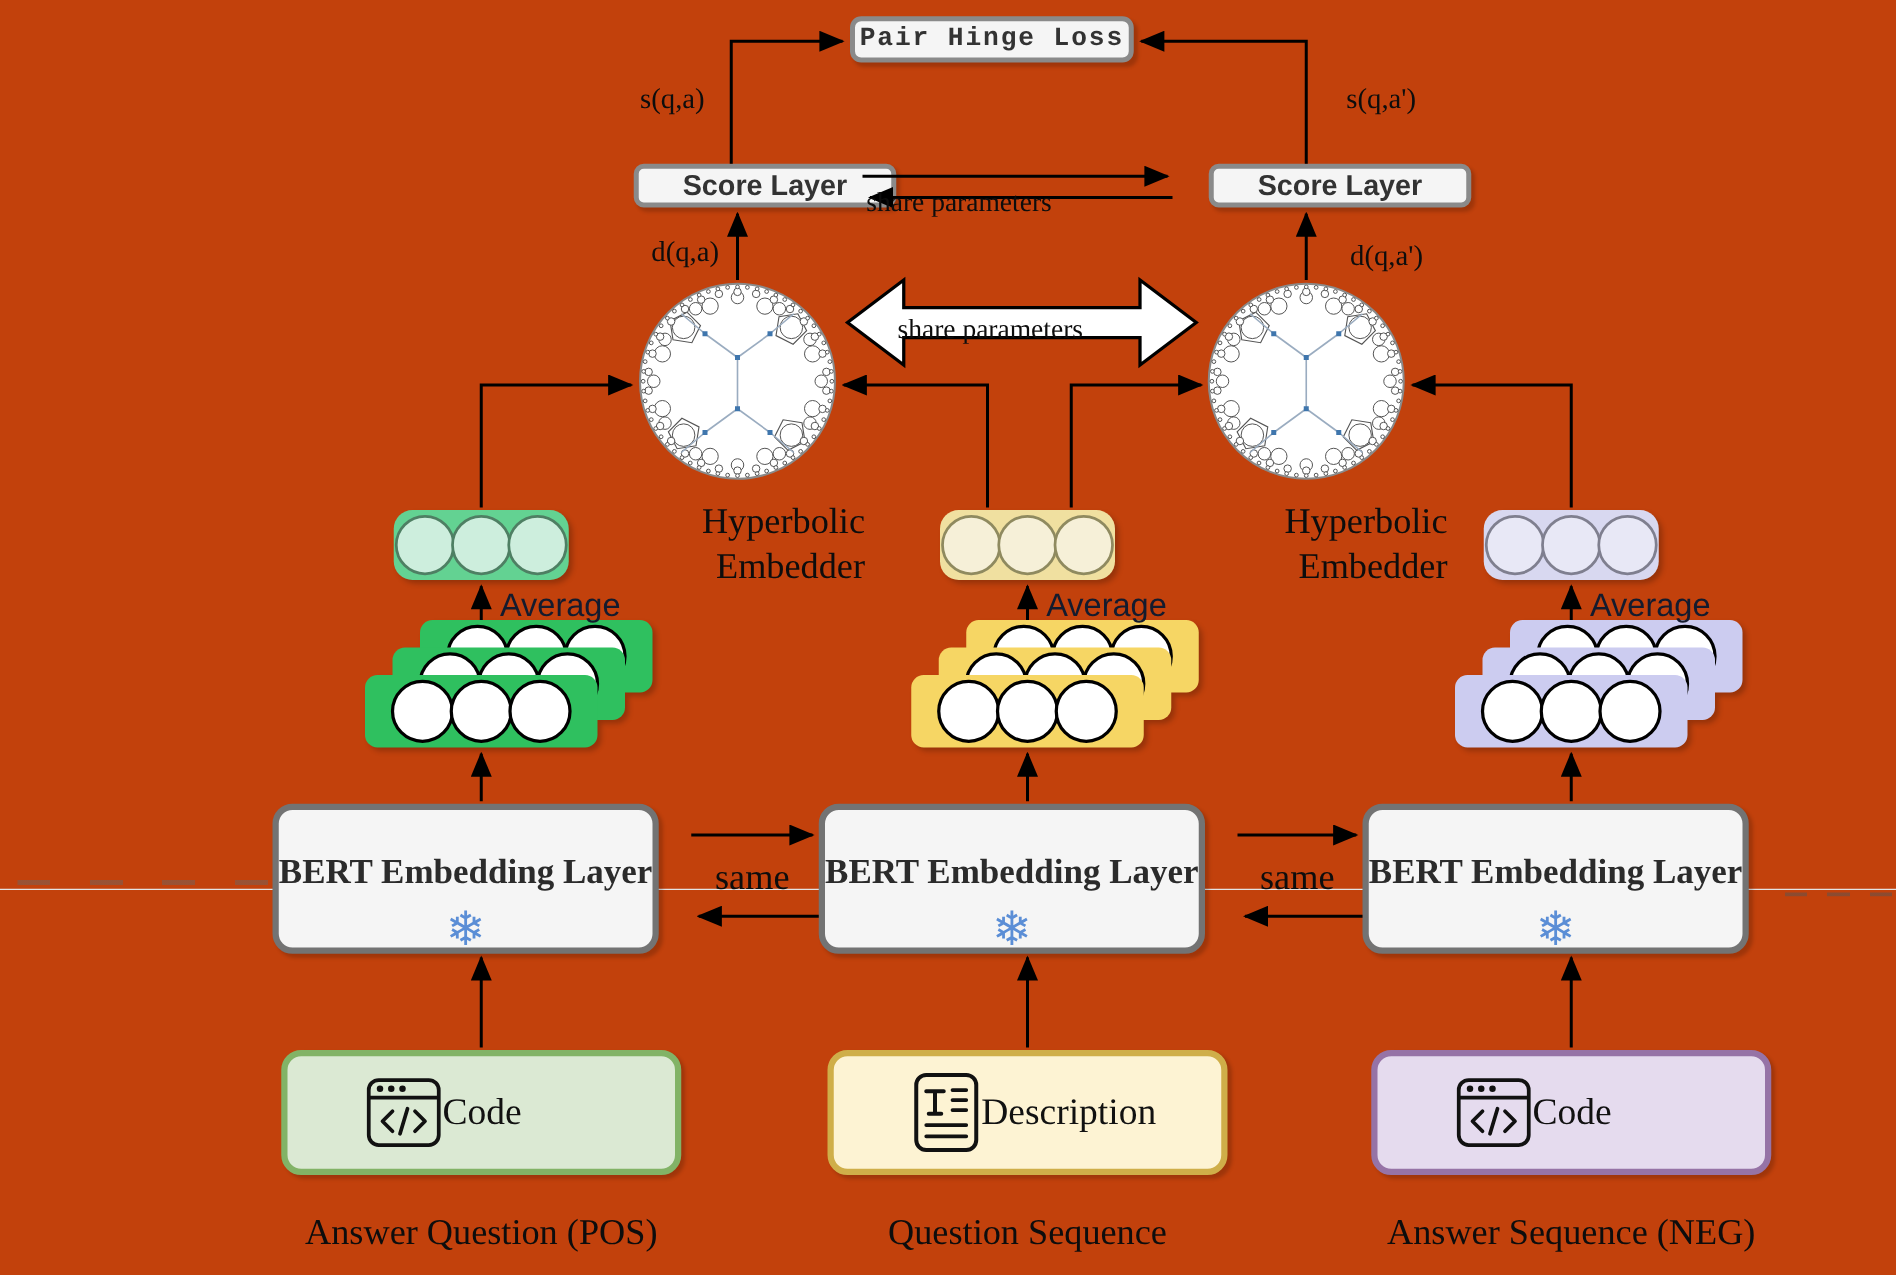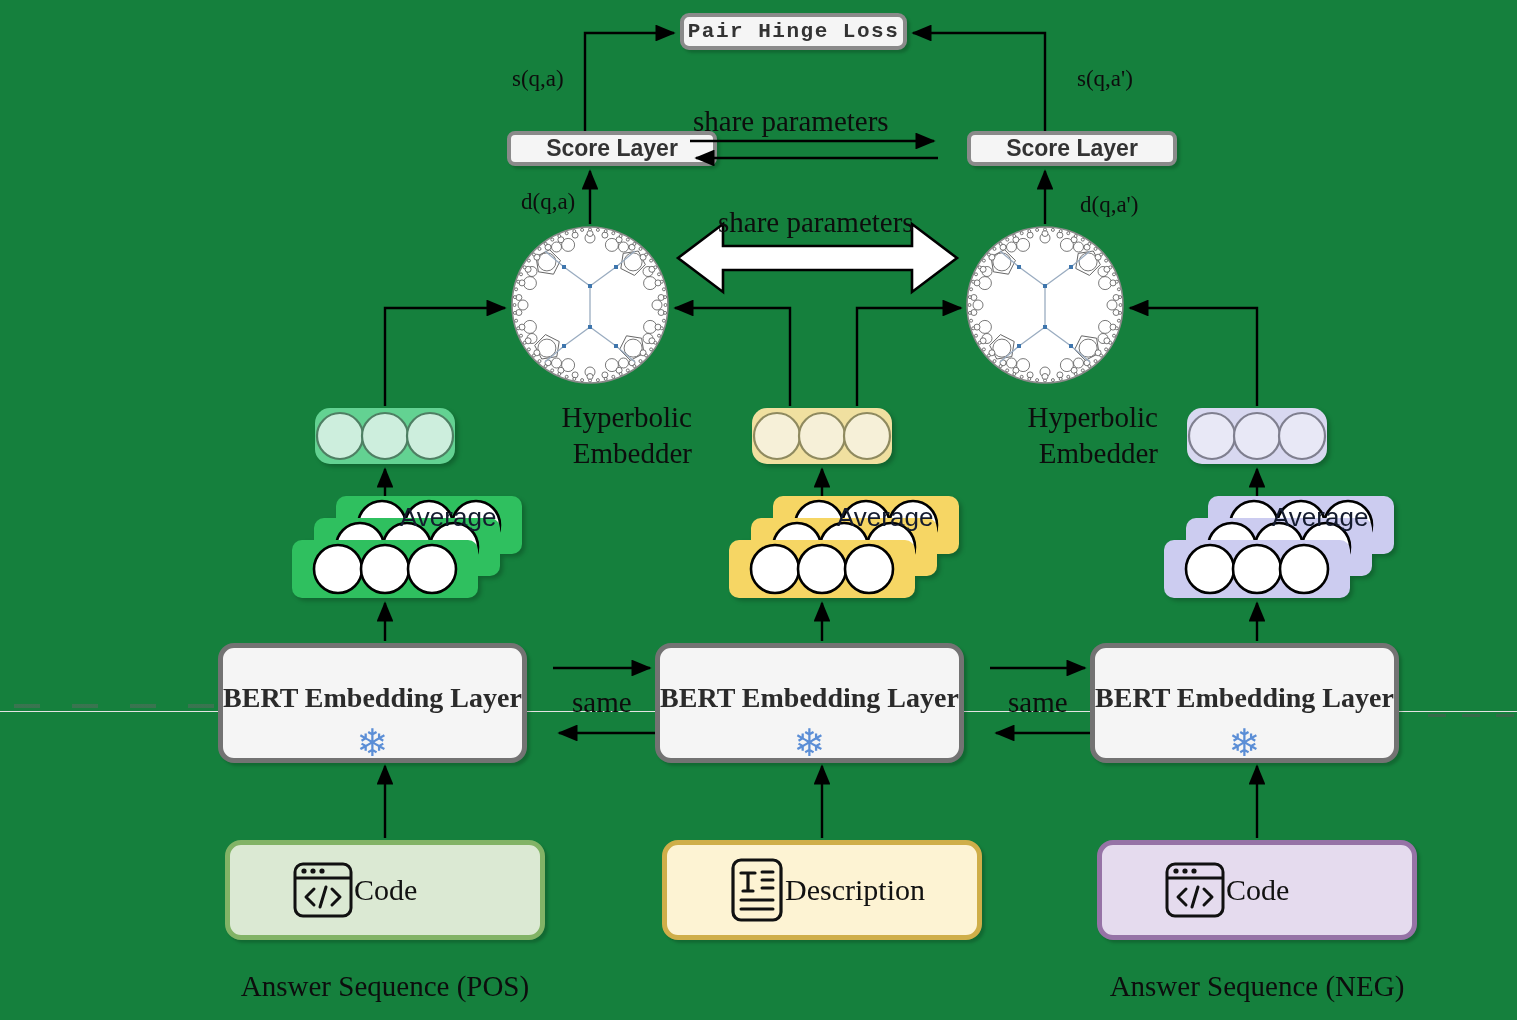--- a/index.html
+++ b/index.html
@@ -1,16 +1,16 @@
 <!DOCTYPE html>
 <html style="--box-bg: #f5f5f5; --box-border: #8a8a8a; --snowflake: #5b8ed6; --arrow: #000000; --green-stack: #2fc05f; --green-pill: #63d292; --green-pill-circle: #cdeedd; --green-pill-stroke: #4e7f63; --green-input-bg: #dbe9d3; --green-input-border: #82b366; --yellow-stack: #f6d664; --yellow-pill: #f0e0a0; --yellow-pill-circle: #f6f0d8; --yellow-pill-stroke: #8f8a5f; --yellow-input-bg: #fdf3d3; --yellow-input-border: #cfae49; --purple-stack: #ccccf0; --purple-pill: #d8d8f0; --purple-pill-circle: #e8e8f6; --purple-pill-stroke: #7f7f8f; --purple-input-bg: #e5dbee; --purple-input-border: #9673a6;"><head>
 <meta charset="utf-8">
 <style>
   html,body{margin:0;padding:0;background:#fff;}
-  #canvas{position:relative;width:1517px;height:1020px;background:#15803d;overflow:hidden;
+  #canvas{position:relative;width:1517px;height:1020px;background:#c2410c;overflow:hidden;
           font-family:"Liberation Serif", serif;color:#111;}
   
   .node{position:absolute;box-sizing:border-box;display:flex;align-items:center;justify-content:center;
         background:var(--box-bg);border:4px solid var(--box-border);border-radius:9px;
         box-shadow:3px 3px 3px rgba(0,0,0,.18);z-index:2;}
   .loss-box{left:680px;top:13px;width:227px;height:37px;
         font-family:"Liberation Mono", monospace;font-weight:bold;font-size:21px;letter-spacing:1.5px;color:#333;}
   .score-box{width:210px;height:35px;font-family:"Liberation Sans", sans-serif;
         font-weight:bold;font-size:23px;color:#333;border-radius:8px;margin-left:27px;}
   .score-left{left:480px;top:131px;}
@@ -24,23 +24,23 @@
   .bert-mid{left:655px;top:643px;}
   .bert-right{left:1090px;top:643px;}
   .input-box{width:320px;height:100px;top:840px;border-width:5px;border-radius:16px;
         justify-content:flex-start;padding-left:62px;font-size:30px;}
   .input-pos{left:225px;background:var(--green-input-bg);border-color:var(--green-input-border);}
   .input-q{left:662px;background:var(--yellow-input-bg);border-color:var(--yellow-input-border);}
   .input-neg{left:1097px;background:var(--purple-input-bg);border-color:var(--purple-input-border);}
   
   .lbl{position:absolute;z-index:4;white-space:nowrap;}
   .math{font-size:23px;color:#0d0d0d;}
-  .share{font-size:29px;color:#0d0d0d;}
+  .share{font-size:22px;color:#0d0d0d;margin-top:44px;}
   .same{font-size:29px;color:#0d0d0d;}
-  .avg{font-family:"Liberation Sans", sans-serif;font-size:26px;color:#141b2e;margin-top:33px;}
+  .avg{font-family:"Liberation Sans", sans-serif;font-size:26px;color:#141b2e;}
   .hyp{font-size:29px;text-align:right;line-height:36px;color:#0d0d0d;}
   .caption{font-size:29px;text-align:center;width:500px;color:#0d0d0d;}
   
   #wires{position:absolute;left:0;top:0;z-index:3;pointer-events:none;}
   .shadowed{filter:drop-shadow(3px 3px 2px rgba(0,0,0,.22));}
   
   .artifact-line{position:absolute;left:0;top:711px;width:1517px;height:0;
         border-top:1px solid #e3e3e3;z-index:1;}
   .artifact-dashes-left{position:absolute;left:14px;top:704px;width:310px;height:4px;opacity:.45;
         background:repeating-linear-gradient(90deg,#666 0 26px,transparent 26px 58px);z-index:1;}
@@ -138,21 +138,22 @@
   </div>
   <div class="lbl hyp" style="left:958px;top:399px;width:200px;">
     <span>Hyperbolic</span><br>
     <span>Embedder</span>
   </div>
 
   <div class="lbl avg" style="left:400px;top:469px;">Average</div>
   <div class="lbl avg" style="left:837px;top:469px;">Average</div>
   <div class="lbl avg" style="left:1272px;top:469px;">Average</div>
 
-  <div class="lbl caption" style="left:135px;top:970px;">Answer Sequence (POS)</div>
+  <div class="lbl caption" style="left:135px;top:970px;">Answer Question (POS)</div>
+  <div class="lbl caption" style="left:572px;top:970px;">Question Sequence</div>
   <div class="lbl caption" style="left:1007px;top:970px;">Answer Sequence (NEG)</div>
 
   <svg id="wires" width="1517" height="1020" viewBox="0 0 1517 1020">
     <defs>
       <marker id="ah" viewBox="0 0 12 10" refX="11" refY="5" markerWidth="8.5" markerHeight="7" orient="auto-start-reverse">
         <path d="M0,0 L12,5 L0,10 z" fill="#000"></path>
       </marker>
     </defs>
 
     <polyline points="585,131 585,33 674,33" fill="none" stroke="#000" stroke-width="2.4" marker-end="url(#ah)"></polyline>

